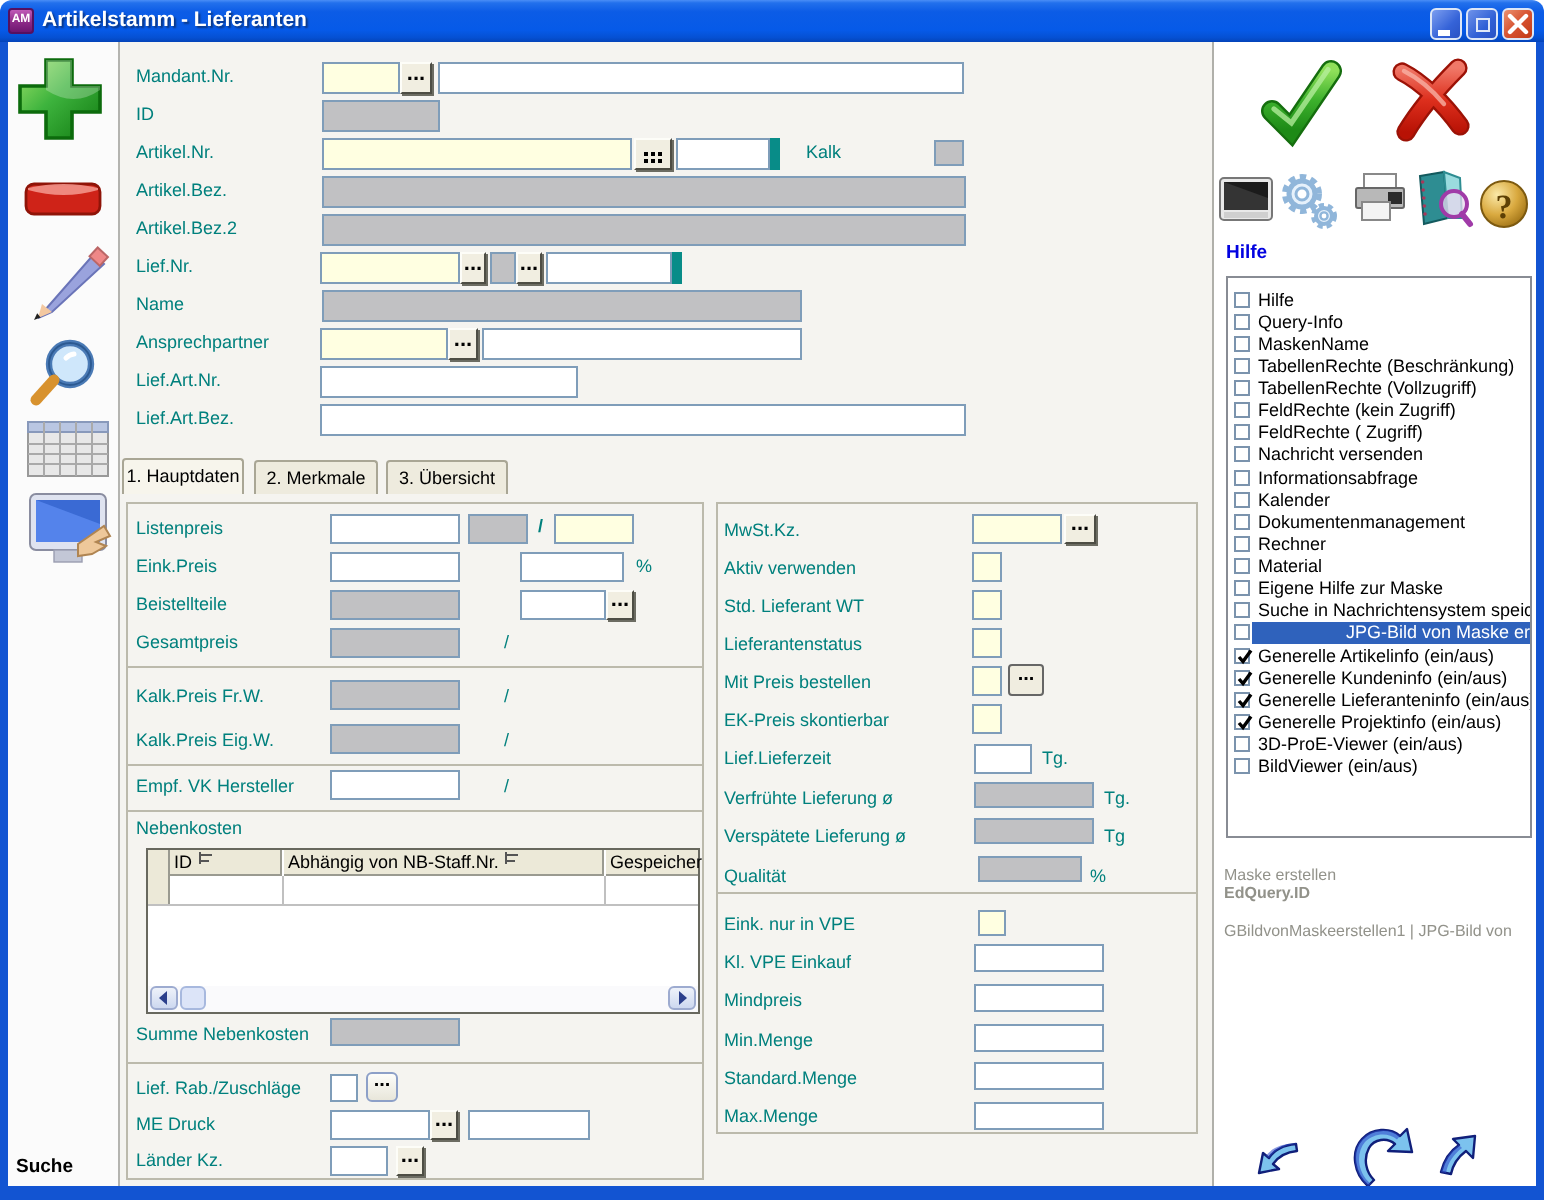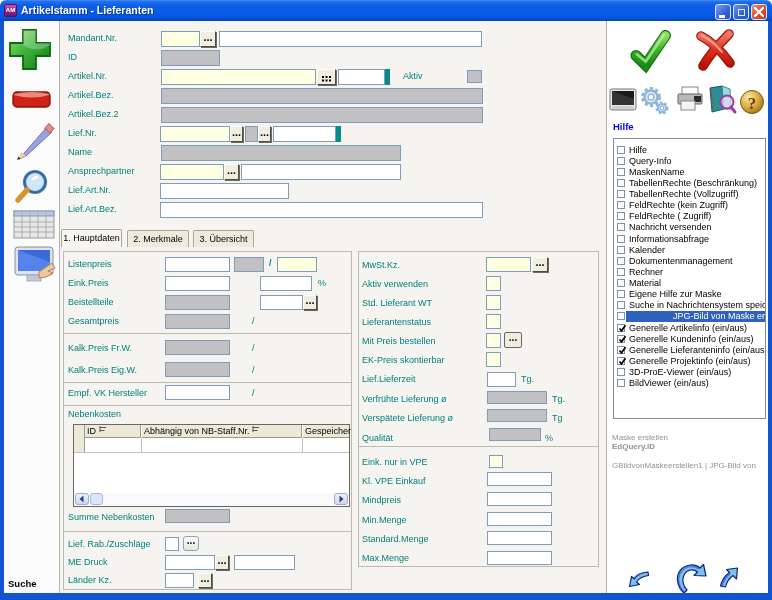--- a/index.html
+++ b/index.html
@@ -117,21 +117,21 @@
           <rect x="7.5" y="6" width="2" height="2"></rect>
           <rect x="11" y="6" width="2" height="2"></rect>
           <rect x="4" y="9.5" width="2" height="2"></rect>
           <rect x="7.5" y="9.5" width="2" height="2"></rect>
           <rect x="11" y="9.5" width="2" height="2"></rect>
         </g>
       </svg>
     </div>
 <div class="fd" style="left:338px;top:69px;width:47px;height:16px"></div>
 <div class="tealbar" style="left:385px;top:69px;width:5px;height:16px"></div>
-<div class="lb" style="left:403px;top:71px">Aktiv</div>
+<div class="lb" style="left:403px;top:71px">Kalk</div>
 <div class="fd gy" style="left:467px;top:70px;width:15px;height:13px"></div>
 
 <div class="lb" style="left:68px;top:90px">Artikel.Bez.</div>
 <div class="fd gy" style="left:161px;top:88px;width:322px;height:16px"></div>
 
 <div class="lb" style="left:68px;top:109px">Artikel.Bez.2</div>
 <div class="fd gy" style="left:161px;top:107px;width:322px;height:16px"></div>
 
 <div class="lb" style="left:68px;top:128px">Lief.Nr.</div>
 <div class="fd yl" style="left:160px;top:126px;width:70px;height:16px"></div>

